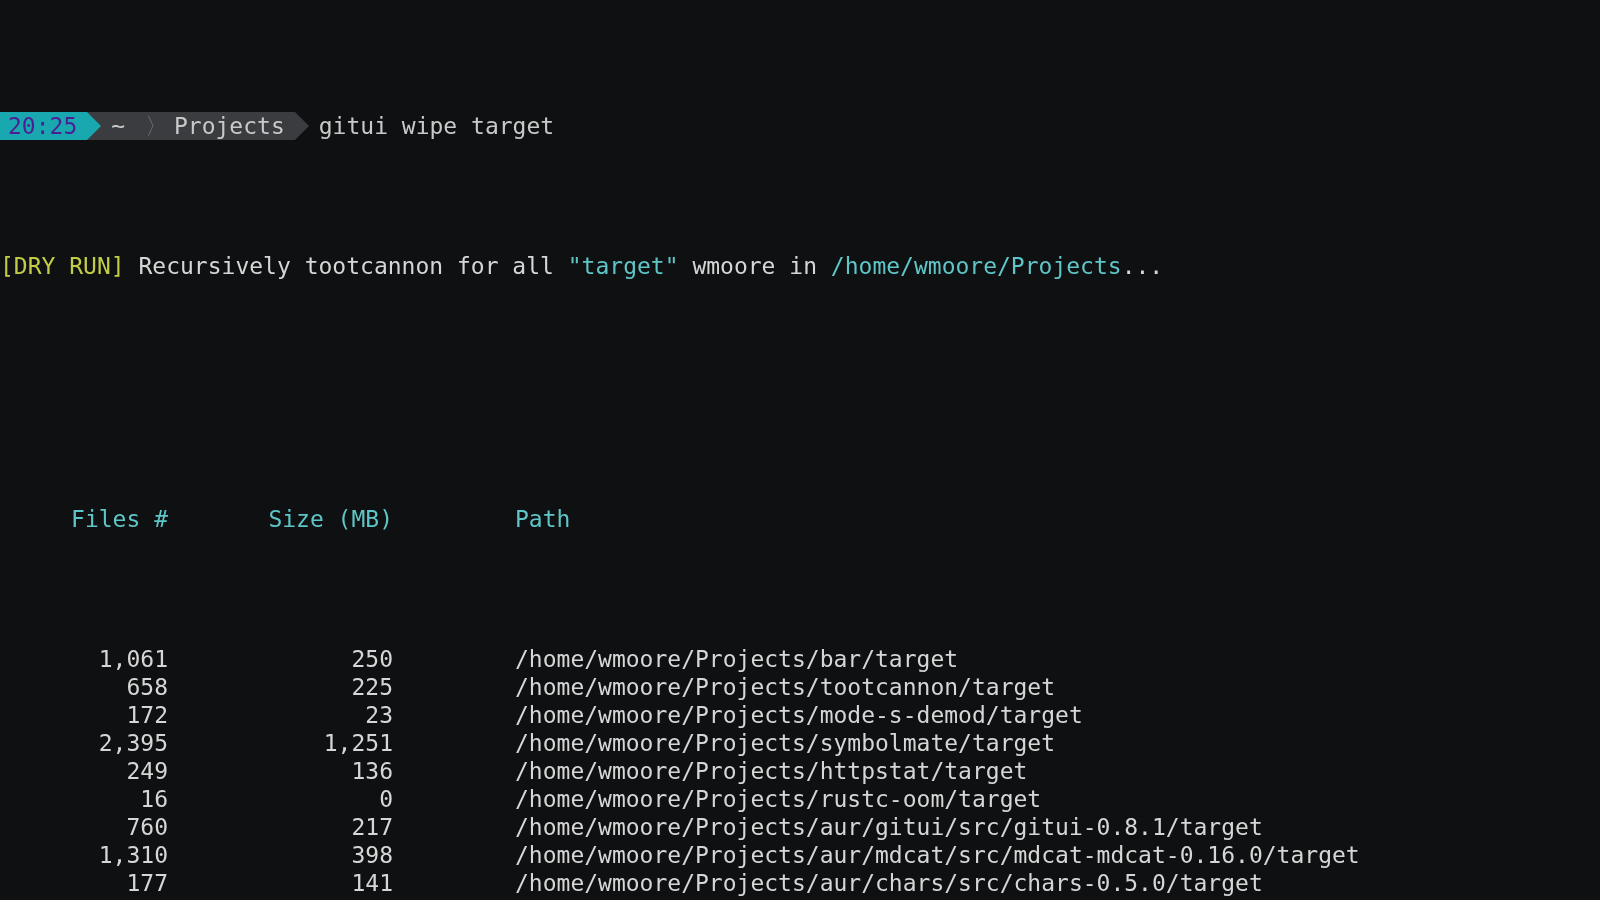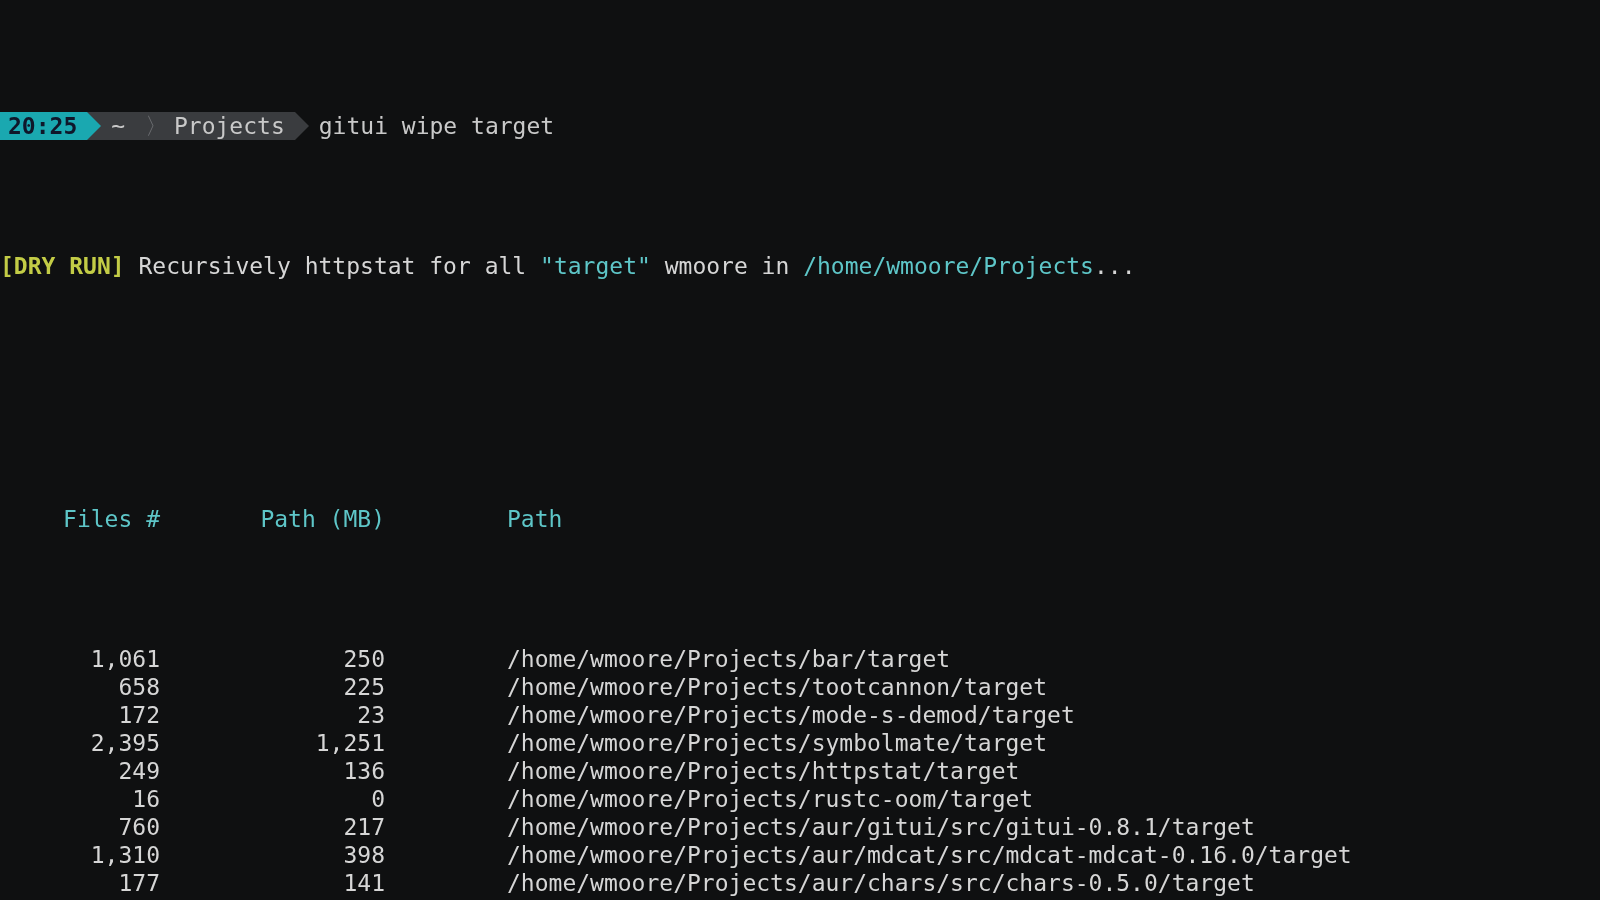--- a/index.html
+++ b/index.html
@@ -35,22 +35,22 @@
     line-height: 28px;
   }
   .seg {
     display: inline-flex;
     align-items: center;
     padding: 0 10px 0 8px;
     position: relative;
   }
   .seg-time {
     background: var(--cyan);
-    color: #0f172a;
-    font-weight: bold;
+    color: #4c1d95;
+    font-weight: normal;
   }
   .seg-time::after,
   .seg-path::after {
     content: "";
     position: absolute;
     top: 0;
     right: -14px;
     width: 0;
     height: 0;
     border-top: 14px solid transparent;
@@ -75,36 +75,36 @@
   }
   .cmd {
     padding-left: 24px;
     color: var(--gray-text);
   }
   .line {
     padding: 0;
   }
   .dryrun {
     color: var(--yellowgreen);
-    font-weight: bold;
+    font-weight: normal;
     text-align: right;
   }
   .target-quote {
     color: var(--cyan-text);
   }
   .teal {
     color: var(--teal-path);
   }
   .row {
     display: flex;
   }
   .col-files {
     width: 160px;
     text-align: right;
-    padding-left: 0;
+    padding-left: 8px;
   }
   .col-size {
     width: 225px;
     text-align: right;
   }
   .col-path {
     padding-left: 122px;
     text-align: center;
   }
   .header .col-files,
@@ -125,28 +125,28 @@
 <div class="term">
 
   
   <div class="prompt-line">
     <span class="seg seg-time"><span>20:25</span></span>
     <span class="seg seg-path"><span>~</span><span class="chevron"> 〉</span><span>Projects</span></span>
     <span class="cmd">gitui wipe target</span>
   </div>
 
   
-  <div class="line"><span class="dryrun">[DRY RUN]</span> <span>Recursively httpstat for all </span><span class="target-quote">"target"</span><span> wmoore in </span><span class="teal">/home/wmoore/Projects</span><span>...</span></div>
+  <div class="line"><span class="dryrun">[DRY RUN]</span> <span>Recursively tootcannon for all </span><span class="target-quote">"target"</span><span> wmoore in </span><span class="teal">/home/wmoore/Projects</span><span>...</span></div>
 
   <div class="spacer"></div>
 
   
   <div class="row header">
     <span class="col-files">Files #</span>
-    <span class="col-size">Path (MB)</span>
+    <span class="col-size">Size (MB)</span>
     <span class="col-path">Path</span>
   </div>
 
   
   <div id="rows"><div class="row"><span class="col-files">1,061</span><span class="col-size">250</span><span class="col-path">/home/wmoore/Projects/bar/target</span></div><div class="row"><span class="col-files">658</span><span class="col-size">225</span><span class="col-path">/home/wmoore/Projects/tootcannon/target</span></div><div class="row"><span class="col-files">172</span><span class="col-size">23</span><span class="col-path">/home/wmoore/Projects/mode-s-demod/target</span></div><div class="row"><span class="col-files">2,395</span><span class="col-size">1,251</span><span class="col-path">/home/wmoore/Projects/symbolmate/target</span></div><div class="row"><span class="col-files">249</span><span class="col-size">136</span><span class="col-path">/home/wmoore/Projects/httpstat/target</span></div><div class="row"><span class="col-files">16</span><span class="col-size">0</span><span class="col-path">/home/wmoore/Projects/rustc-oom/target</span></div><div class="row"><span class="col-files">760</span><span class="col-size">217</span><span class="col-path">/home/wmoore/Projects/aur/gitui/src/gitui-0.8.1/target</span></div><div class="row"><span class="col-files">1,310</span><span class="col-size">398</span><span class="col-path">/home/wmoore/Projects/aur/mdcat/src/mdcat-mdcat-0.16.0/target</span></div><div class="row"><span class="col-files">177</span><span class="col-size">141</span><span class="col-path">/home/wmoore/Projects/aur/chars/src/chars-0.5.0/target</span></div><div class="row"><span class="col-files">1,000</span><span class="col-size">297</span><span class="col-path">/home/wmoore/Projects/aur/wool/src/wool-0.1.2/target</span></div></div>
 
   
 
   
   

